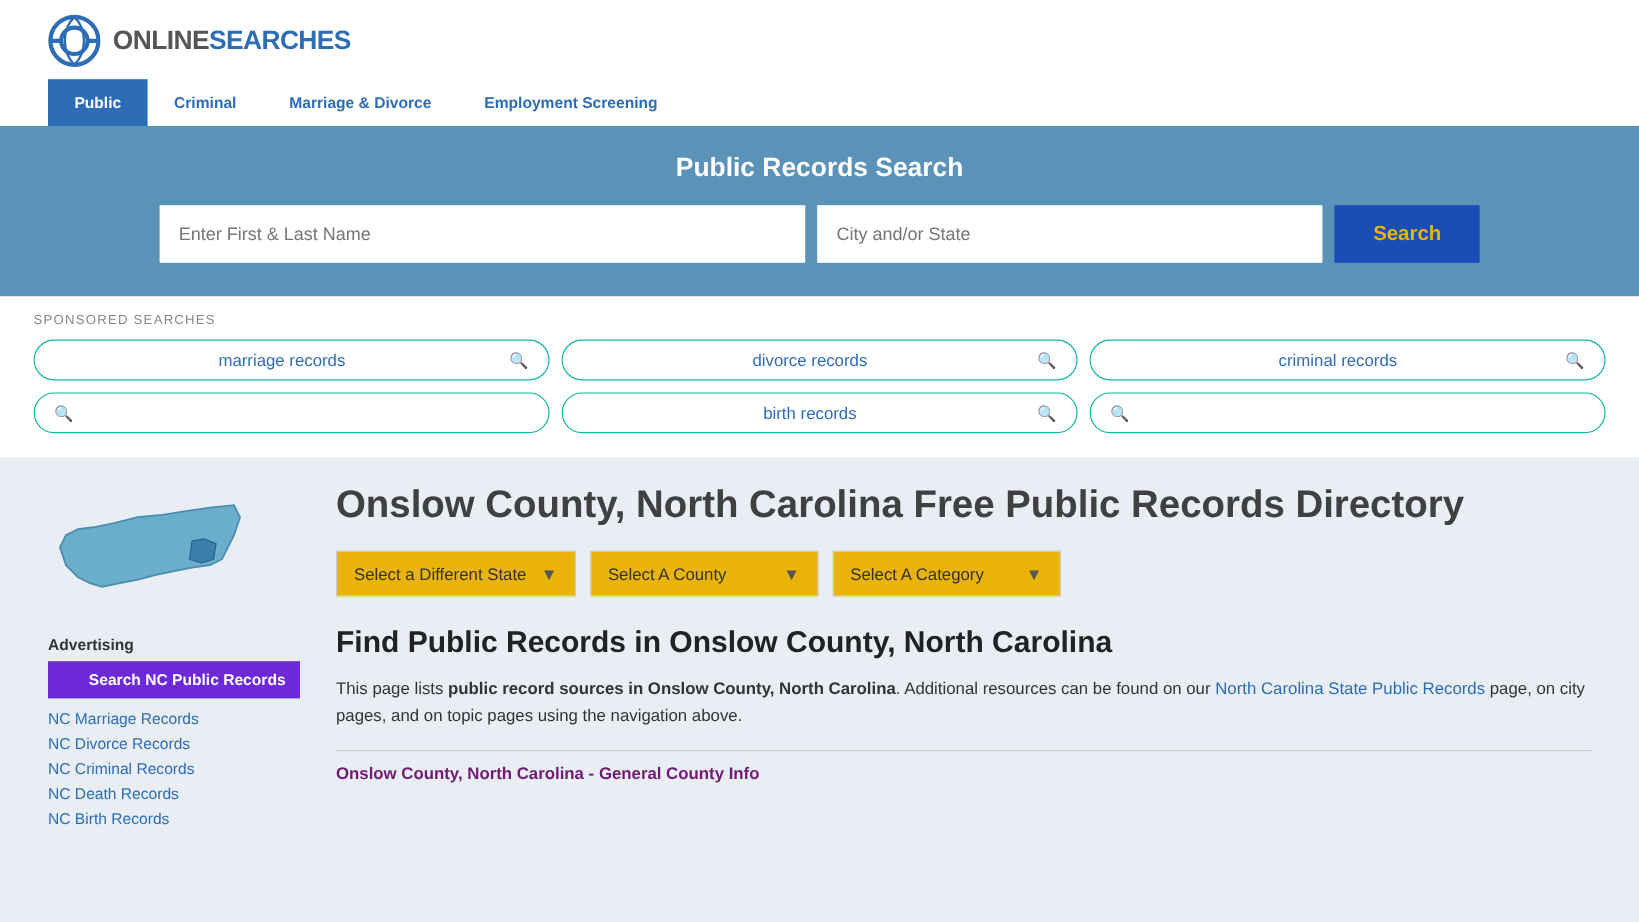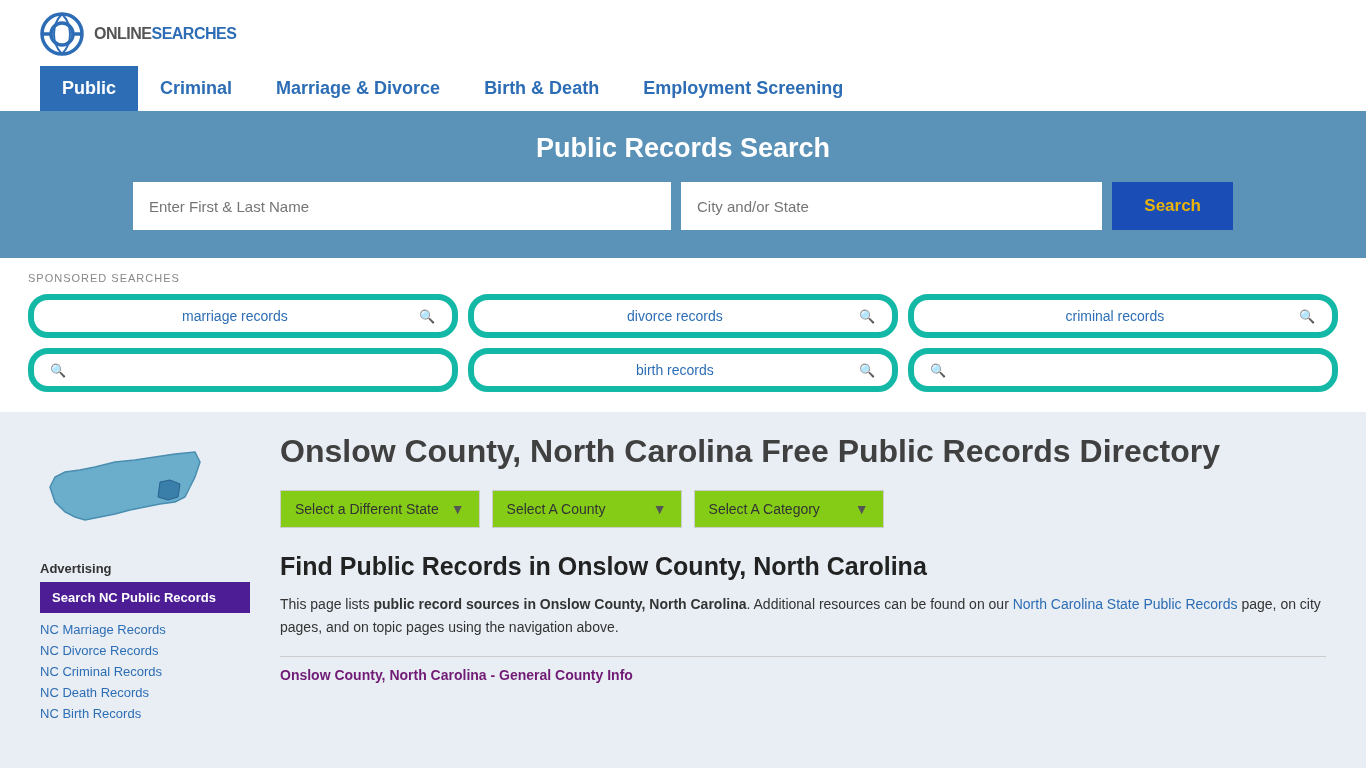--- a/index.html
+++ b/index.html
@@ -18,57 +18,57 @@
       display: flex;
       align-items: center;
       margin-bottom: 10px;
     }
     .logo-icon {
       width: 44px;
       height: 44px;
       margin-right: 10px;
     }
     .logo-text {
-      font-size: 16px;
+      font-size: 22px;
       font-weight: bold;
       letter-spacing: -0.5px;
     }
     .logo-text span.online {
       color: #555;
     }
     .logo-text span.searches {
       color: #2d6db5;
     }
     
     nav {
       display: flex;
       align-items: stretch;
     }
     .nav-item {
       padding: 12px 22px;
       cursor: pointer;
-      font-size: 18px;
+      font-size: 13px;
       font-weight: 600;
       color: #2d6db5;
       text-decoration: none;
       border-bottom: none;
     }
     .nav-item.active {
       background: #2d6db5;
       color: #fff;
     }
     
     .search-section {
       background: #5b93b8;
       padding: 22px 40px 28px;
     }
     .search-section h2 {
       text-align: center;
       color: #fff;
-      font-size: 27px;
+      font-size: 22px;
       font-weight: bold;
       margin-bottom: 18px;
     }
     .search-row {
       display: flex;
       gap: 10px;
       max-width: 1100px;
       margin: 0 auto;
     }
     .search-input {
@@ -106,21 +106,21 @@
     }
     .sponsored-grid {
       display: grid;
       grid-template-columns: 1fr 1fr 1fr;
       gap: 10px;
     }
     .sponsored-item {
       display: flex;
       align-items: flex-end;
       justify-content: space-between;
-      border: 6px solid #14b8a6;
+      border: 1px solid #14b8a6;
       border-radius: 20px;
       padding: 8px 16px;
       cursor: pointer;
     }
     .sponsored-item span.label {
       flex: 1;
       text-align: center;
       color: #2d6db5;
       font-size: 14px;
     }
@@ -147,27 +147,28 @@
       height: 110px;
       margin-bottom: 16px;
     }
     .sidebar-advertising-label {
       font-size: 13px;
       font-weight: bold;
       color: #333;
       margin-bottom: 6px;
     }
     .sidebar-ad-active {
-      background: #4c1d95;
+      background: #6d28d9;
       color: #fff;
       padding: 8px 12px;
       font-size: 13px;
       font-weight: bold;
       cursor: pointer;
       margin-bottom: 8px;
+      text-align: right;
     }
     .sidebar-links {
       list-style: none;
     }
     .sidebar-links li {
       margin-bottom: 5px;
     }
     .sidebar-links li a {
       color: #2d6db5;
       text-decoration: none;
@@ -188,21 +189,21 @@
       display: flex;
       gap: 12px;
       margin-bottom: 24px;
     }
     .dropdown-select {
       display: flex;
       align-items: flex-start;
       justify-content: space-between;
       border: 1px solid #ccc;
       padding: 10px 14px;
-      background: #84cc16;
+      background: #eab308;
       cursor: pointer;
       font-size: 14px;
       color: #333;
       min-width: 190px;
     }
     .dropdown-select span.arrow {
       margin-left: 12px;
       color: #555;
     }
     .section-heading {
@@ -249,21 +250,20 @@
       <path d="M22 2 Q30 10 30 22 Q30 34 22 42 Q14 34 14 22 Q14 10 22 2Z" fill="none" stroke="#2d6db5" stroke-width="2"></path>
     </svg>
     <div class="logo-text">
       <span class="online">ONLINE</span><span class="searches">SEARCHES</span>
     </div>
   </div>
   <nav>
     <a class="nav-item active" href="#">Public</a>
     <a class="nav-item" href="#">Criminal</a>
     <a class="nav-item" href="#">Marriage &amp; Divorce</a>
-    <a class="nav-item" href="#">Birth &amp; Death</a>
     <a class="nav-item" href="#">Employment Screening</a>
   </nav>
 </div>
 
 <div class="search-section">
   <h2>Public Records Search</h2>
   <div class="search-row">
     <input class="search-input" type="text" placeholder="Enter First &amp; Last Name" style="">
     <input class="search-input" type="text" placeholder="City and/or State" style="">
     <button class="search-btn">Search</button>

